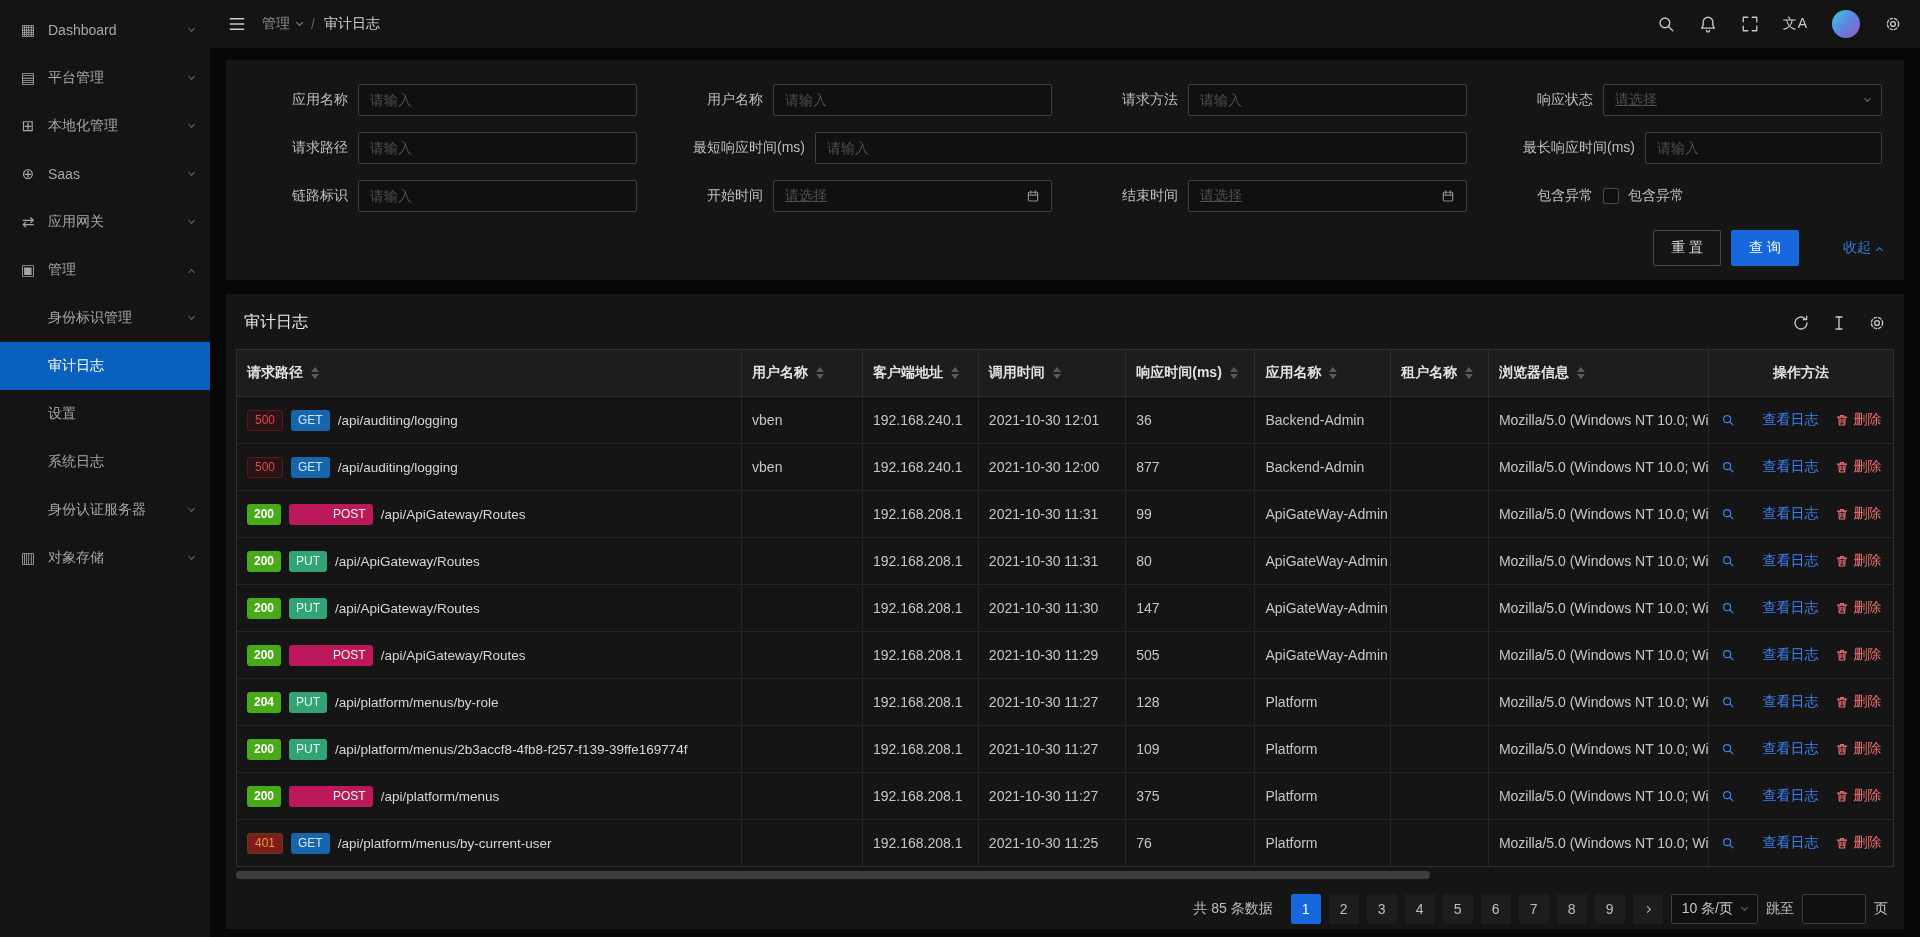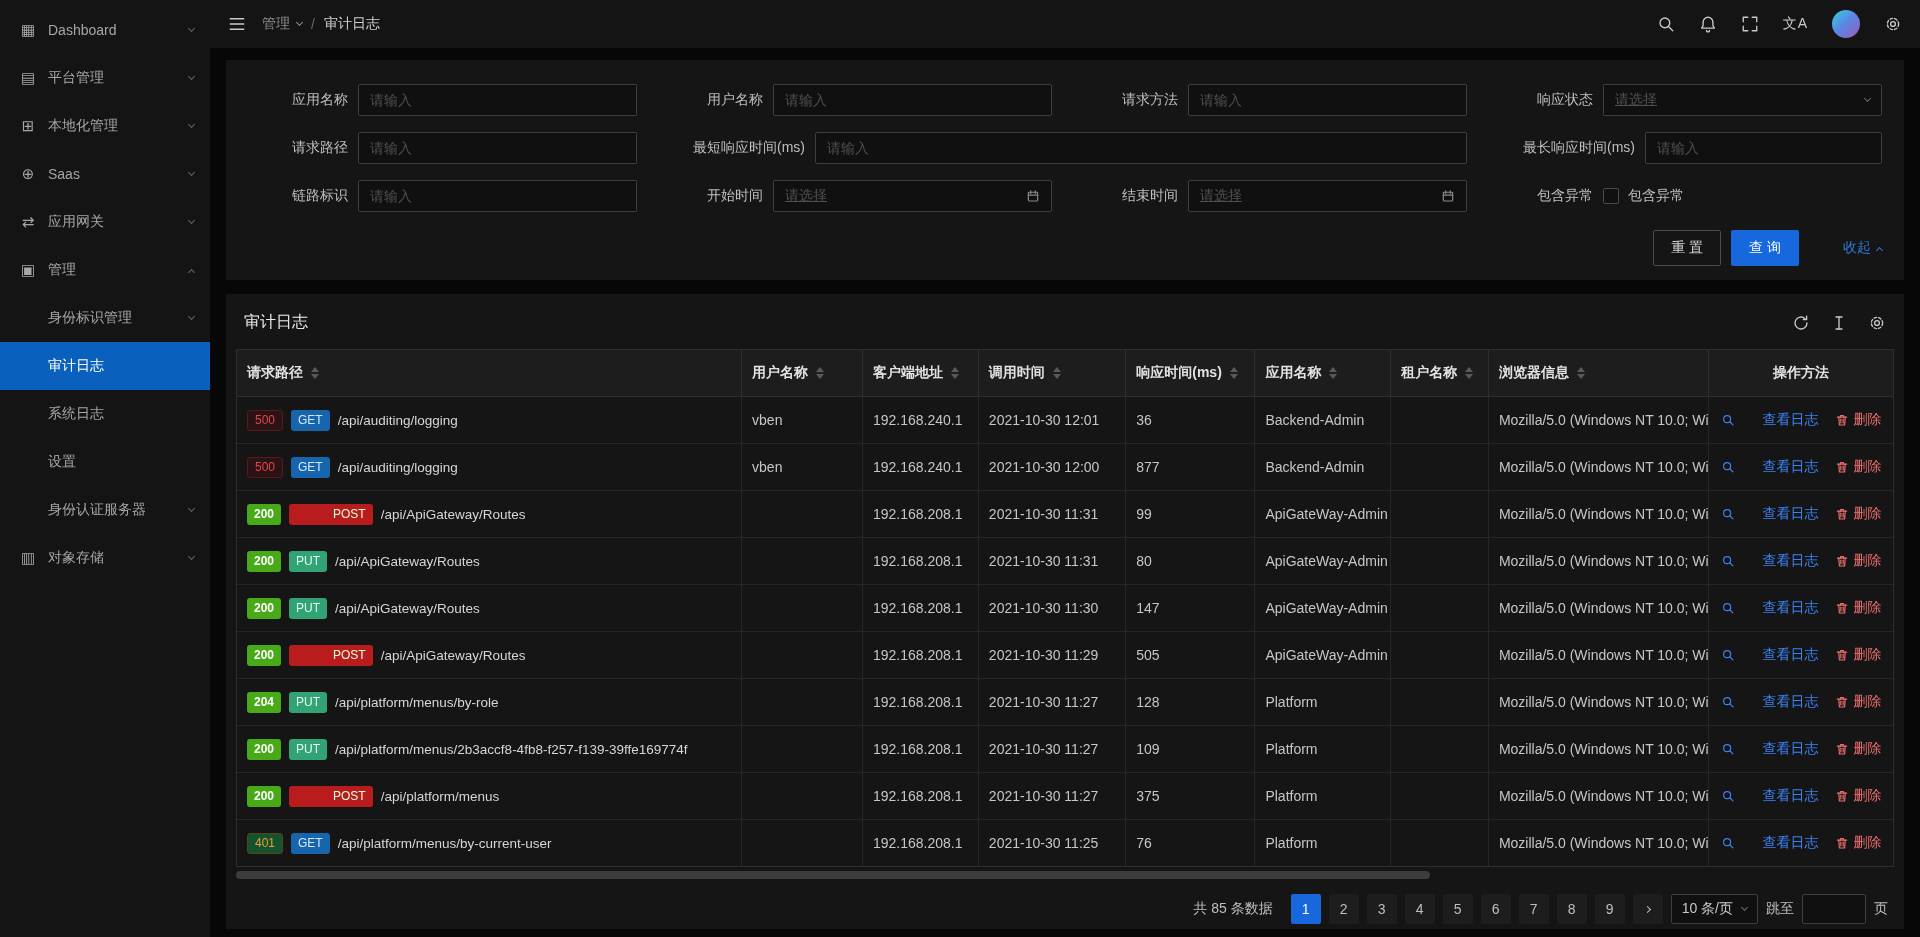--- a/index.html
+++ b/index.html
@@ -88,23 +88,23 @@
 
   .sorter { display:inline-flex; flex-direction:column; gap:2px; margin-left:8px; cursor:pointer; }
   .caret { width:0; height:0; border-left:4px solid transparent; border-right:4px solid transparent; }
   .caret.up { border-bottom:5px solid #595959; }
   .caret.down { border-top:5px solid #595959; }
 
   .badge { display:inline-flex; align-items:center; justify-content:center; height:21px; padding:0 7px;
     border-radius:3px; font-size:12px; margin-right:8px; flex:none; }
   .status-error { background:#2a1215; border:1px solid #58181c; color:#e84749; }
   .status-success { background:#49aa19; color:#fff;font-weight:bold; }
-  .status-warning { background:#14532d; border:1px solid #594214; color:#e89a3c; }
+  .status-warning { background:#7f1d1d; border:1px solid #594214; color:#e89a3c; }
   .method-get { background:#1765ad; color:#d4e8fb; }
-  .method-post { background:#b91c1c; color:#eaffe0;padding-left:44px; }
+  .method-post { background:#be185d; color:#eaffe0;padding-left:44px; }
   .method-put { background:#31a375; color:#e4fff4; }
   .path { color:#d6d6d6; font-size:13.5px; overflow:hidden; text-overflow:ellipsis; }
 
   .action { display:inline-flex; align-items:center; gap:5px; cursor:pointer; font-size:14px; }
   .action.view { color:#3b82f6; margin-right:16px;gap:28px; }
   .action.delete { color:#ed6f6f; }
 
   .hscroll { height:10px; margin-top:3px; position:relative; flex:none; }
   .hscroll .thumb { position:absolute; left:0; top:1px; height:8px; width:72%; background:#3d3d3d; border-radius:4px; cursor:pointer; }
 
@@ -158,24 +158,24 @@
       </div>
       <div class="sub">
         <div class="menu-item">
           <span class="mi-label">身份标识管理</span>
           <span class="chev down small"></span>
         </div>
         <div class="menu-item active">
           <span class="mi-label">审计日志</span>
         </div>
         <div class="menu-item">
+          <span class="mi-label">设置</span>
+        </div>
+        <div class="menu-item">
           <span class="mi-label">系统日志</span>
-        </div>
-        <div class="menu-item">
-          <span class="mi-label">设置</span>
         </div>
         <div class="menu-item">
           <span class="mi-label">身份认证服务器</span>
           <span class="chev down small"></span>
         </div>
       </div>
       <div class="menu-item">
         <span class="mi-icon">▥</span>
         <span class="mi-label">对象存储</span>
         <span class="chev down small"></span>

